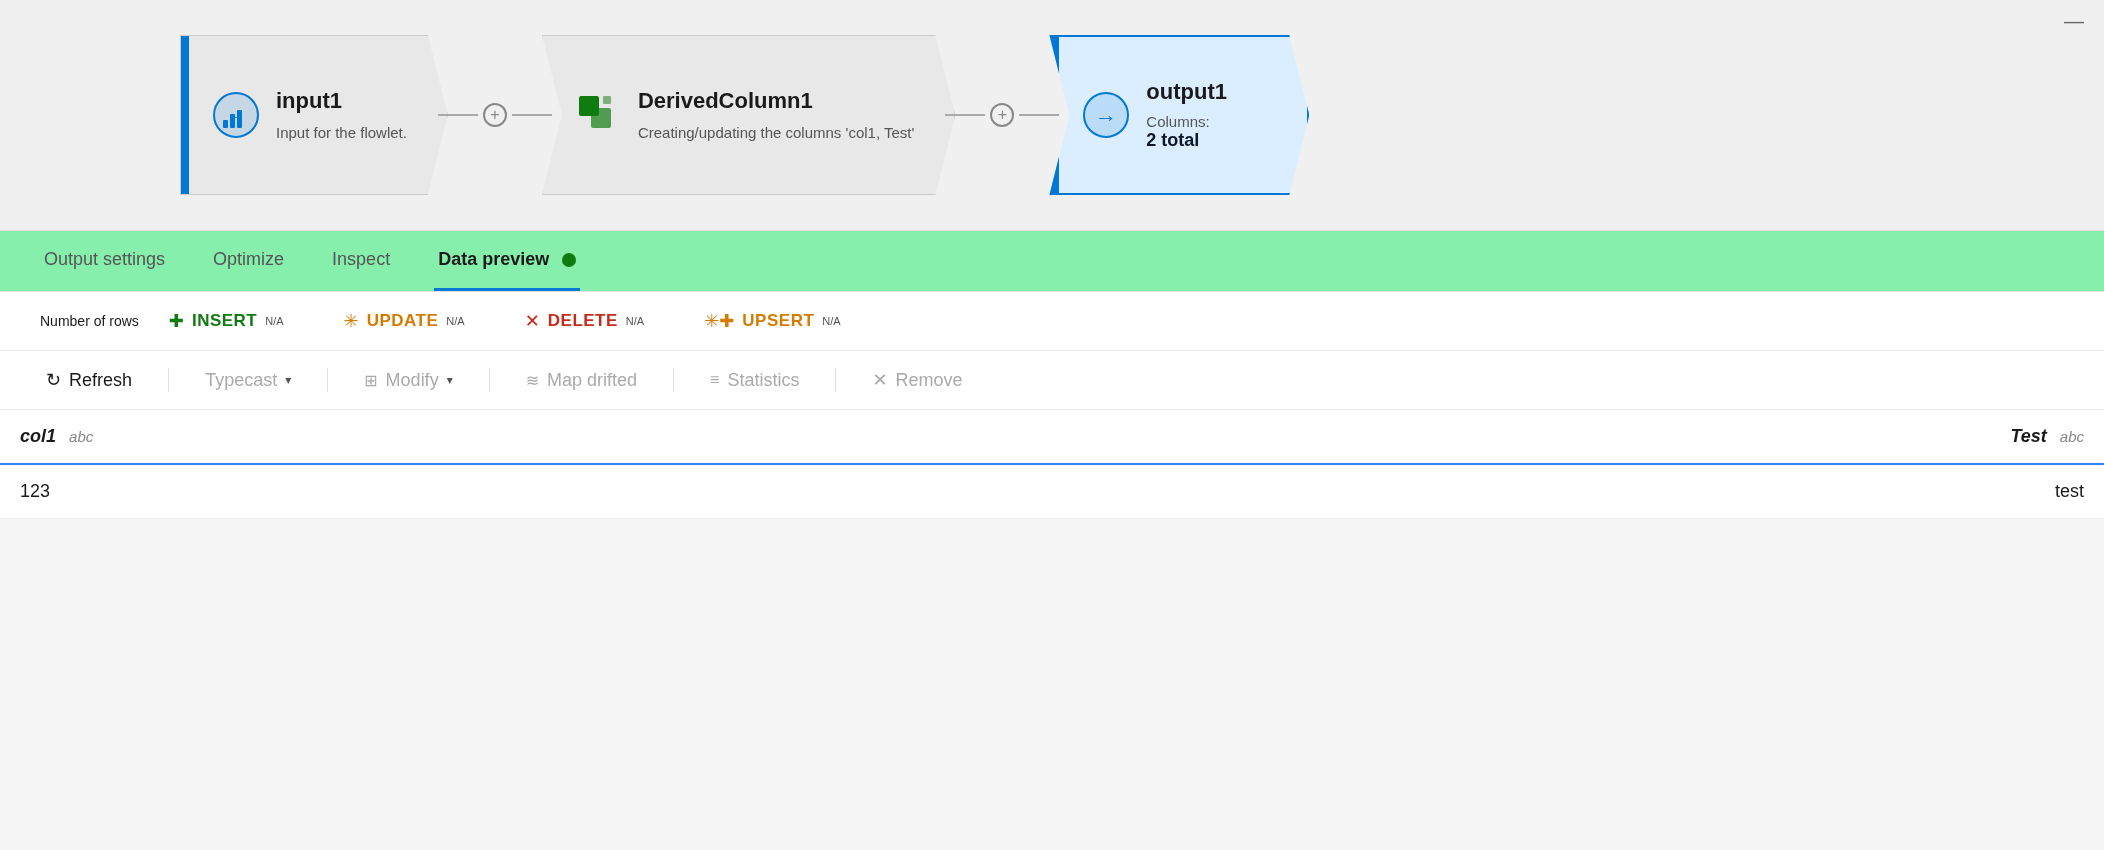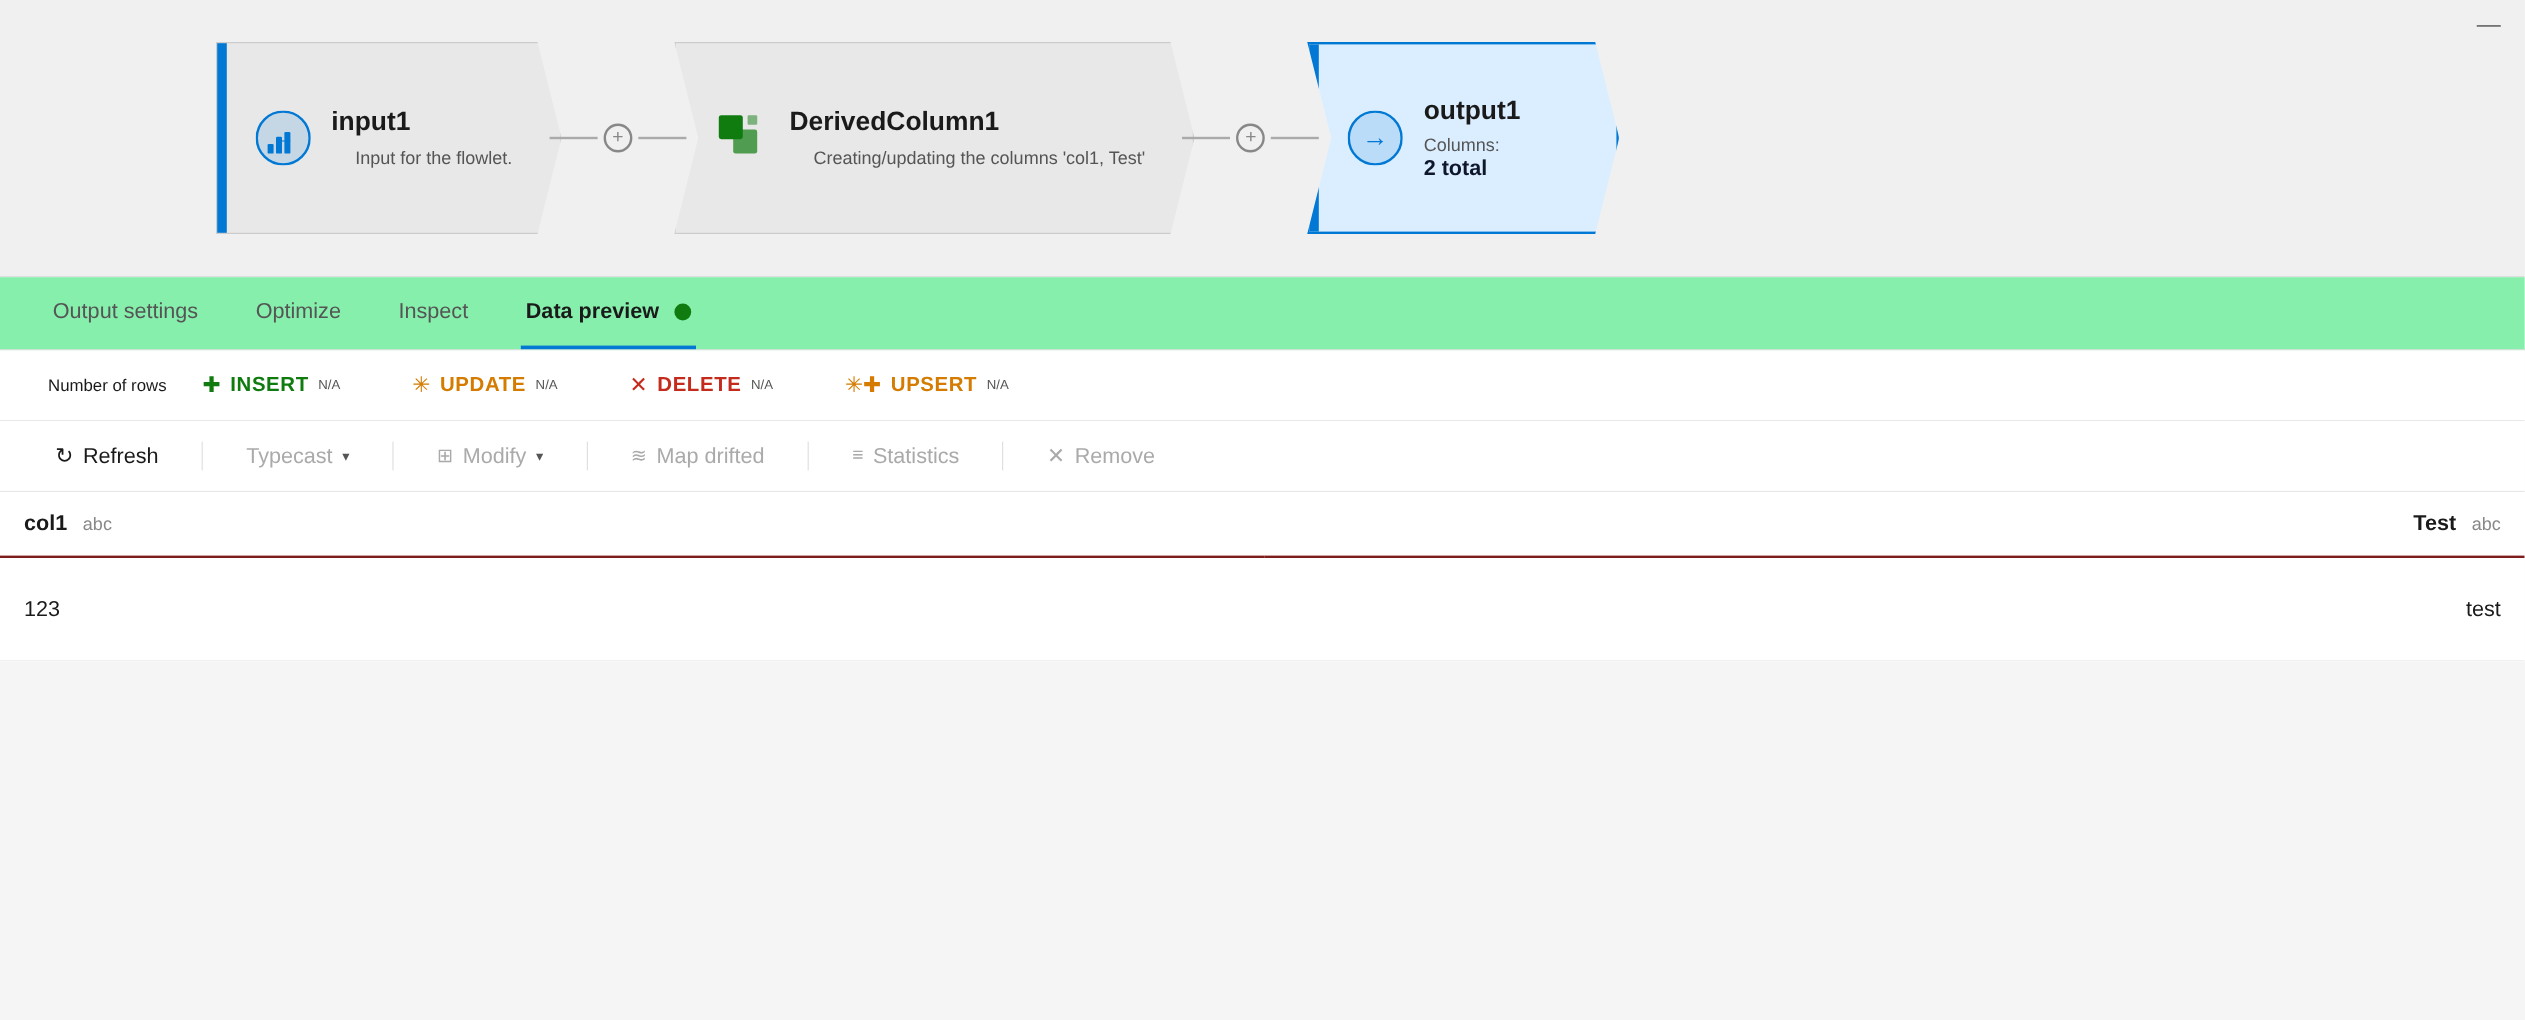--- a/index.html
+++ b/index.html
@@ -71,21 +71,20 @@
       font-size: 22px;
       font-weight: 600;
       color: #1a1a1a;
       margin-bottom: 8px;
     }
 
     .flow-node-desc {
       font-size: 15px;
       color: #555;
       line-height: 1.4;
-      margin-left: 20px;
     }
 
     .flow-node-columns {
       font-size: 15px;
       color: #555;
     }
 
     .flow-node-columns strong {
       display: block;
       font-size: 18px;
@@ -263,41 +262,42 @@
       overflow-x: auto;
     }
 
     .data-table {
       width: 100%;
       border-collapse: collapse;
       font-size: 18px;
     }
 
     .data-table thead tr {
-      border-bottom: 2px solid #7f1d1d;
+      border-bottom: 2px solid #3b82f6;
+      font-style: italic;
     }
 
     .data-table th {
       padding: 16px 20px;
       text-align: left;
       font-weight: 700;
       color: #1a1a1a;
       white-space: nowrap;
       background: #fff;
     }
 
     .data-table th .col-type {
       font-weight: 400;
       color: #888;
       font-size: 15px;
       margin-left: 8px;
     }
 
     .data-table td {
-      padding: 32px 20px;
+      padding: 16px 20px;
       color: #1a1a1a;
       border-bottom: 1px solid #f0f0f0;
     }
 
     .data-table .col-right {
       text-align: right;
     }
   </style>
 </head>
 <body>

